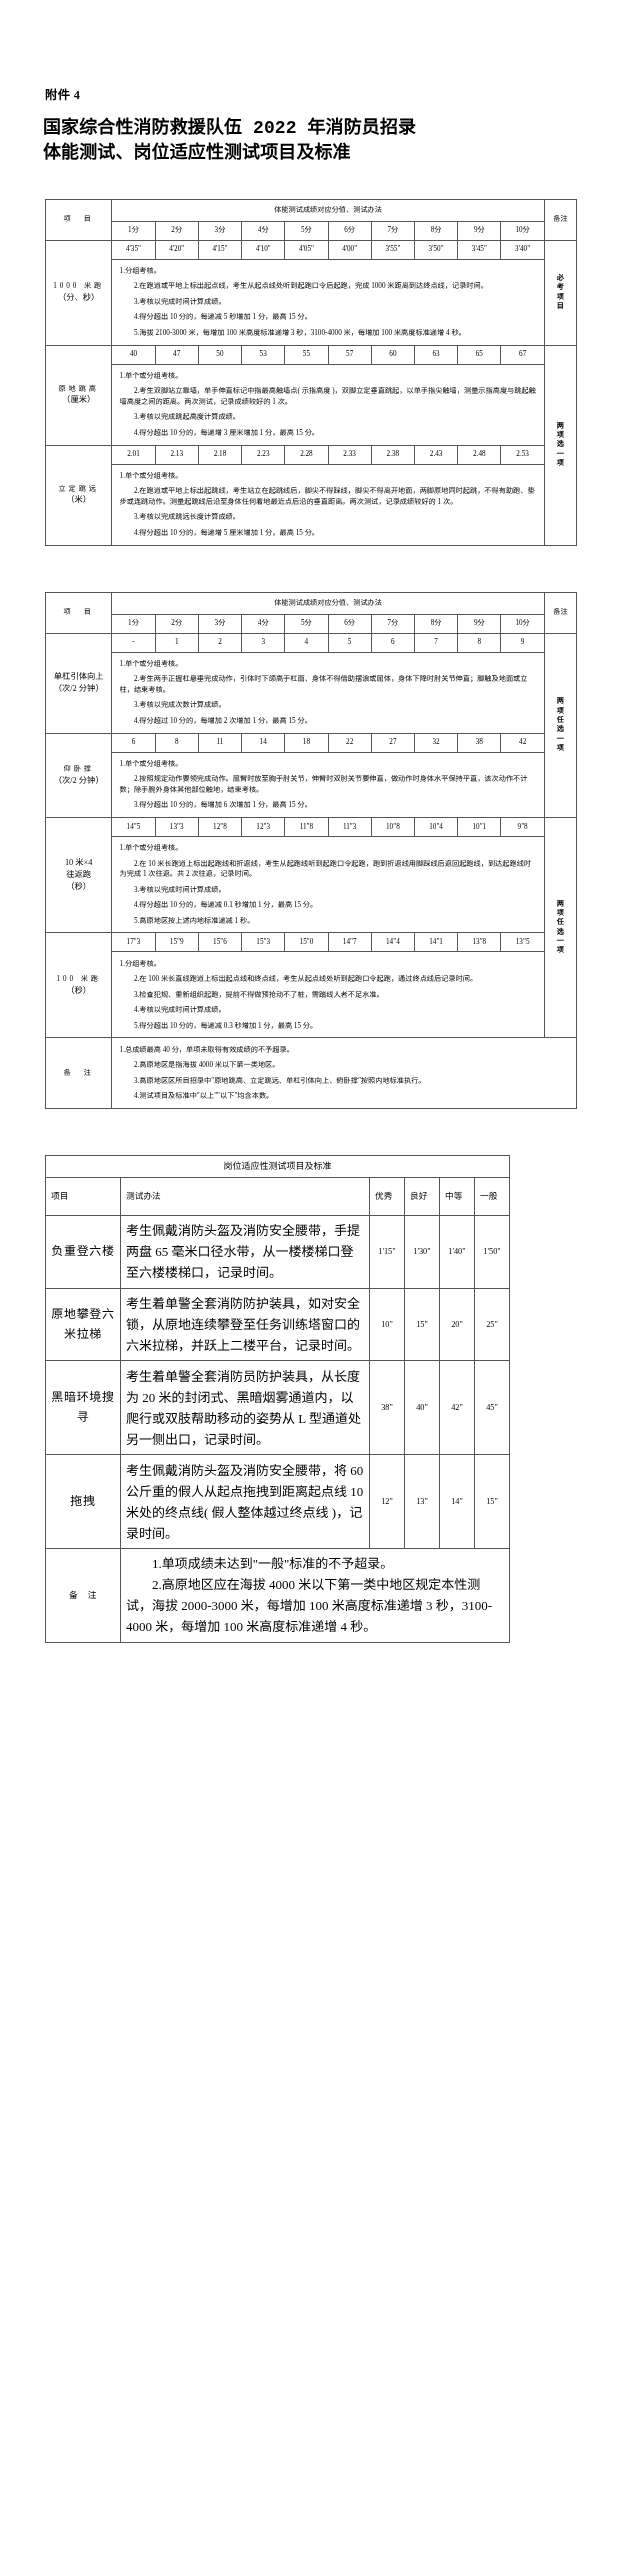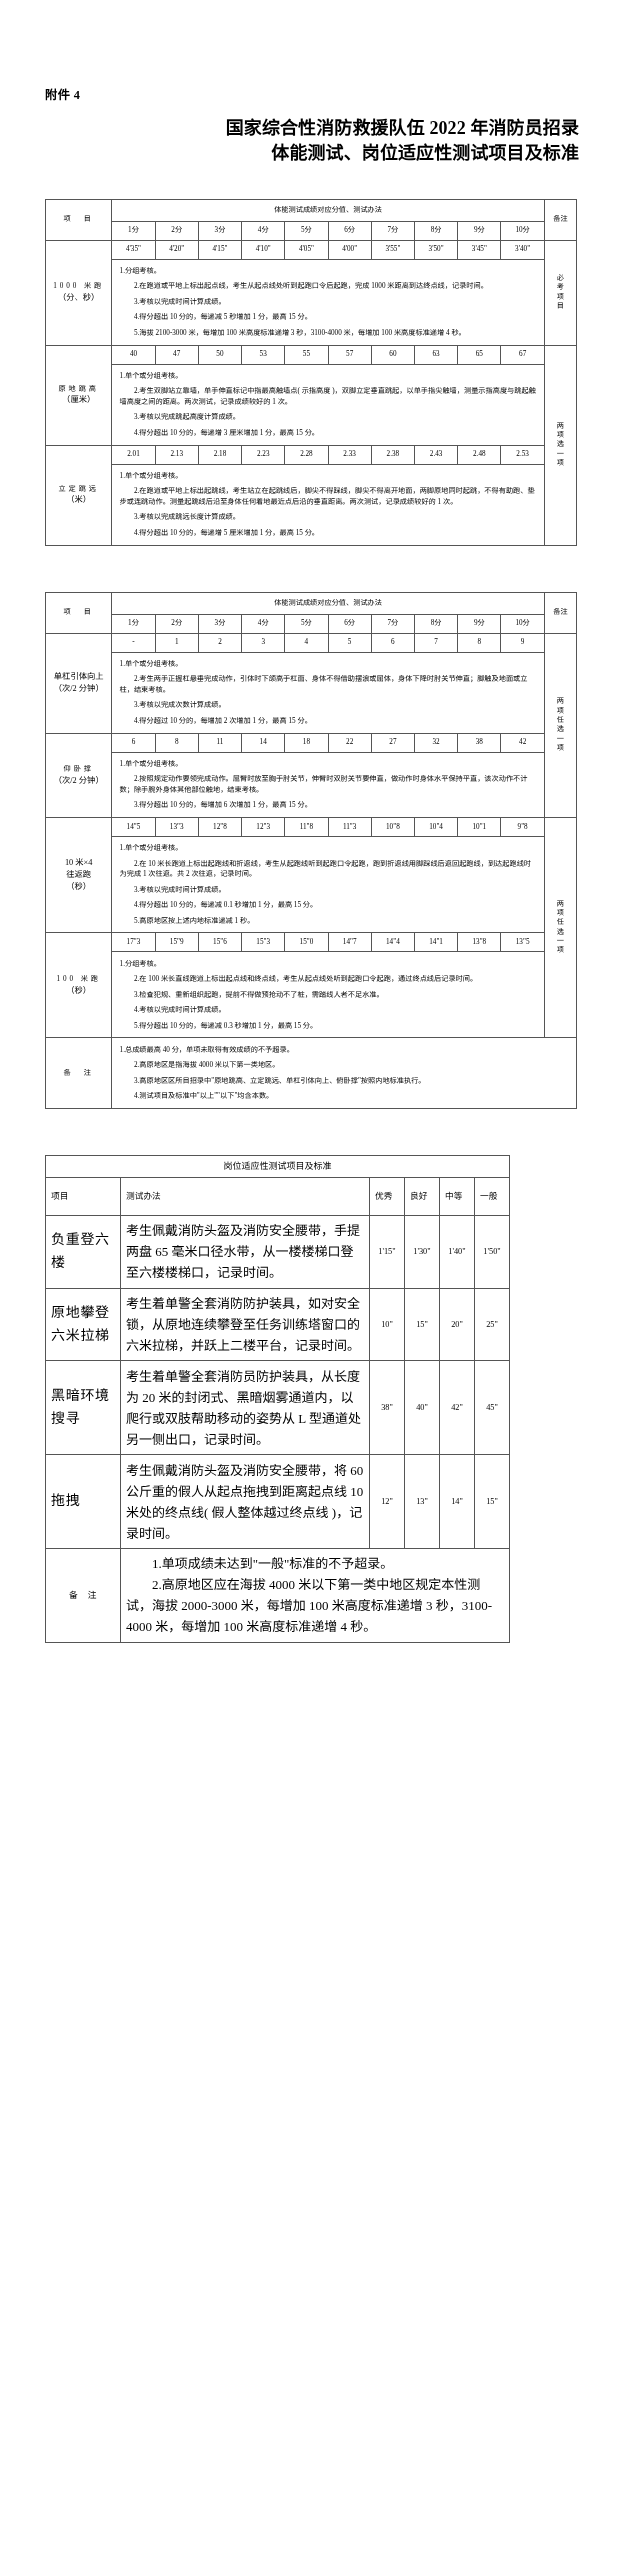--- a/index.html
+++ b/index.html
@@ -25,26 +25,26 @@
     margin: 0;
     padding: 85px 0 0 45px;
     font-size: 12.3px;
     font-weight: 700;
     letter-spacing: 0.4px;
     font-family: "Liberation Serif", "DejaVu Serif", serif;
   }
   .doc-title {
     margin: 13px 0 0 0;
     padding: 0 43px;
-    text-align: right;
+    text-align: left;
     font-size: 18px;
     line-height: 1.38;
     font-weight: 700;
     letter-spacing: 0.1px;
-    font-family: Liberation Serif, serif;
+    font-family: Liberation Mono, monospace;
   }
   .doc-title .ln { display: block; }
 
   
   .tbl-wrap { padding: 0 45px; }
   table.grid {
     width: 532px;
     border-collapse: collapse;
     table-layout: fixed;
     margin: 0;
@@ -80,20 +80,21 @@
     font-size: 8.7px;
     width: 32px;
     line-height: 1.25;
   }
   .remark-col .vtxt {
     display: block;
     width: 11.6px;
     margin: 0 auto;
     word-break: break-all;
     line-height: 1.3;
+    font-weight: bold;
   }
   .score-head td {
     text-align: center;
     font-size: 8px;
     height: 19px;
   }
   .score-val td {
     text-align: center;
     font-size: 8.3px;
     height: 19px;
@@ -119,21 +120,21 @@
     line-height: 1.62;
     vertical-align: middle;
   }
   table.job .jt-title {
     text-align: center;
     font-size: 9px;
     height: 22px;
     padding: 2.9px;
   }
   table.job .jt-head td { text-align: left; font-size: 8.7px; height: 38px; }
-  table.job .jname { text-align: left; font-size: 14px; width: 75px; letter-spacing: 0.7px; }
+  table.job .jname { text-align: center; font-size: 12px; width: 75px; letter-spacing: 0.7px; }
   table.job .jdesc { text-align: left; }
   table.job .jval { text-align: center; font-size: 8.3px; width: 35px; }
   table.job .jremark { text-align: center; font-size: 8.7px; letter-spacing: 0.7px; }
 </style>
 </head>
 <body>
 
 <div class="page">
 
   <div class="attach-label">附件 4</div>

